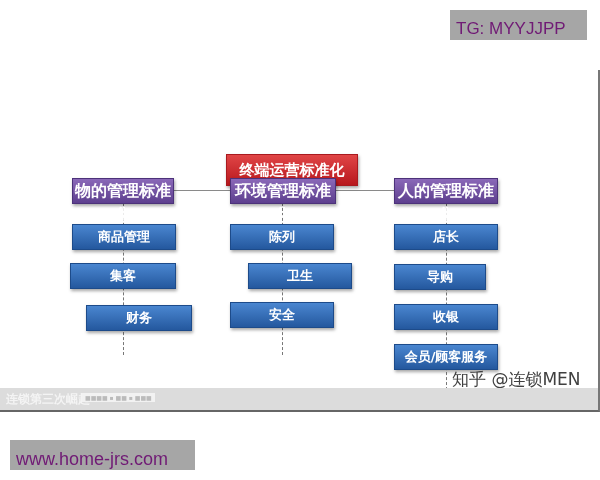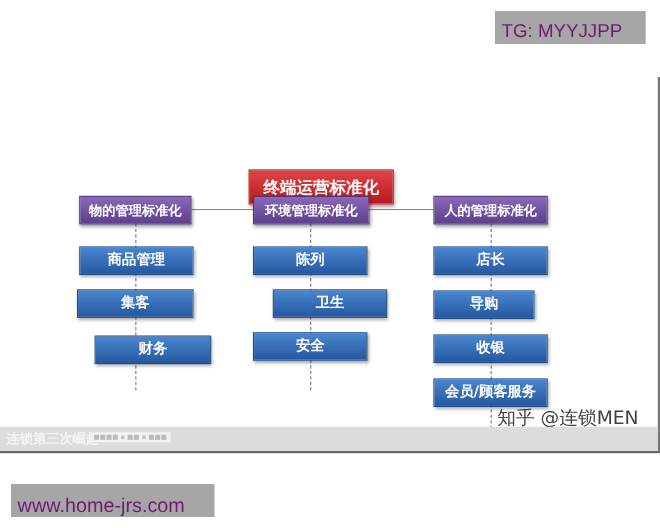--- a/index.html
+++ b/index.html
@@ -9,21 +9,21 @@
   .tag { background:#a6a6a6; color:#701a75; font-size:17px; line-height:30px; padding:4px 6px; box-sizing:border-box; font-family:"Liberation Sans", sans-serif; }
   .slide { left:0; top:70px; width:598px; height:340px; background:#fff; border-right:2px solid #777; border-bottom:2px solid #666; }
   .titlebar { left:0; top:0; width:598px; height:38px; background:linear-gradient(#e33a3c,#d62a30); border-bottom:1px solid #b81d22; }
   .titlebar .t { left:26px; top:9px; font-size:20px; color:#fbe5d6; letter-spacing:1px; }
   .logo { left:488px; top:4px; width:110px; height:30px; }
   .logo .mark { left:0; top:0; width:30px; height:30px; }
   .logo .brand { left:38px; top:2px; color:#fff; font-weight:bold; font-size:16px; letter-spacing:3px; }
   .logo .sub { left:38px; top:21px; color:#fbd; font-size:4px; }
   .box { position:absolute; color:#fff; font-weight:bold; text-align:center; box-sizing:border-box; box-shadow:1px 2px 3px rgba(0,0,0,0.35); }
   .root { background:linear-gradient(#e04546,#b8181d); border:1px solid #a91a1f; font-size:15px; }
-  .l2 { background:linear-gradient(#8a68b8,#5d3f8e); border:1px solid #4c327a; font-size:12px; }
+  .l2 { background:linear-gradient(#8a68b8,#5d3f8e); border:1px solid #4c327a; font-size:16px; }
   .l3 { background:linear-gradient(#4a86d0,#24589e); border:1px solid #1d4b8a; font-size:13px; }
   .hline { position:absolute; height:1px; background:#8a8a8a; }
   .vline { position:absolute; width:1px; background:#8a8a8a; }
   .dline { position:absolute; width:0; border-left:1px dashed #777; }
   .footer { left:0; top:318px; width:598px; height:22px; background:#dcdcdc; }
   .footer .ft { left:6px; top:3px; font-size:12px; color:#f4f4f4; font-weight:bold; }
   .footer .fsub { left:82px; top:5px; font-size:6px; color:#bbb; background:#f2f2f2; padding:1px 3px; }
   .wm { color:#404040; font-size:17px; }
 </style>
 </head>

